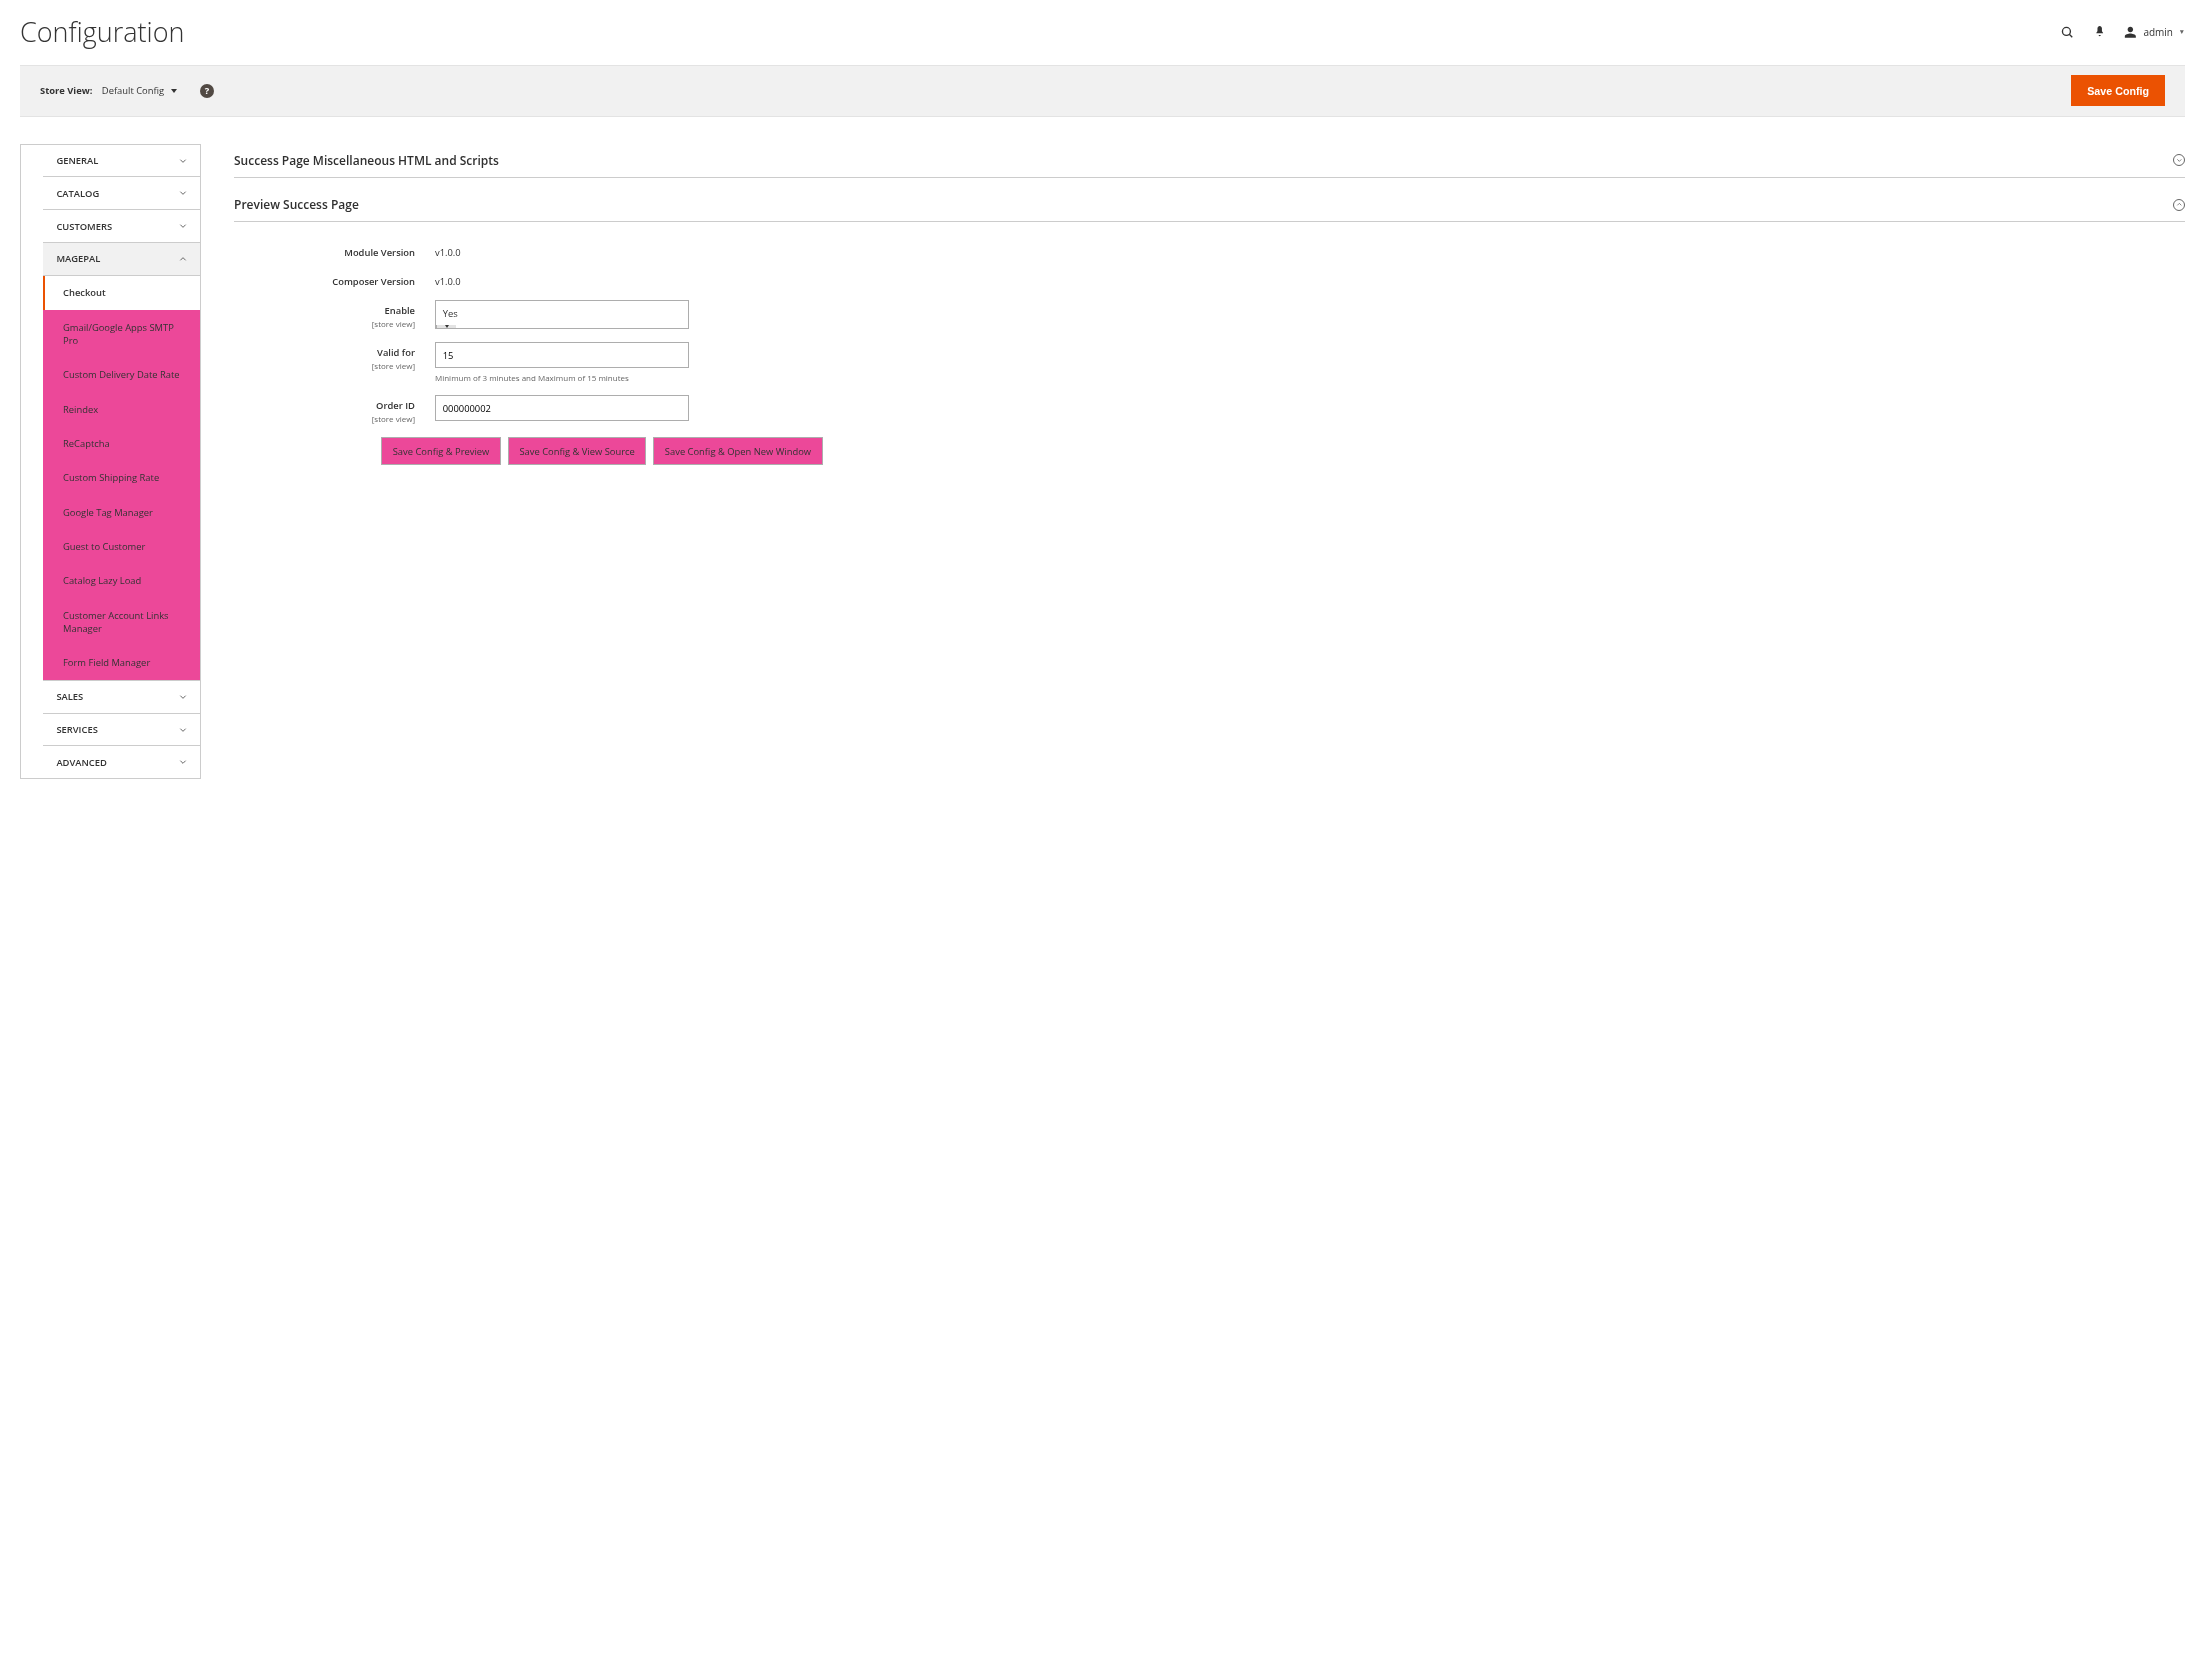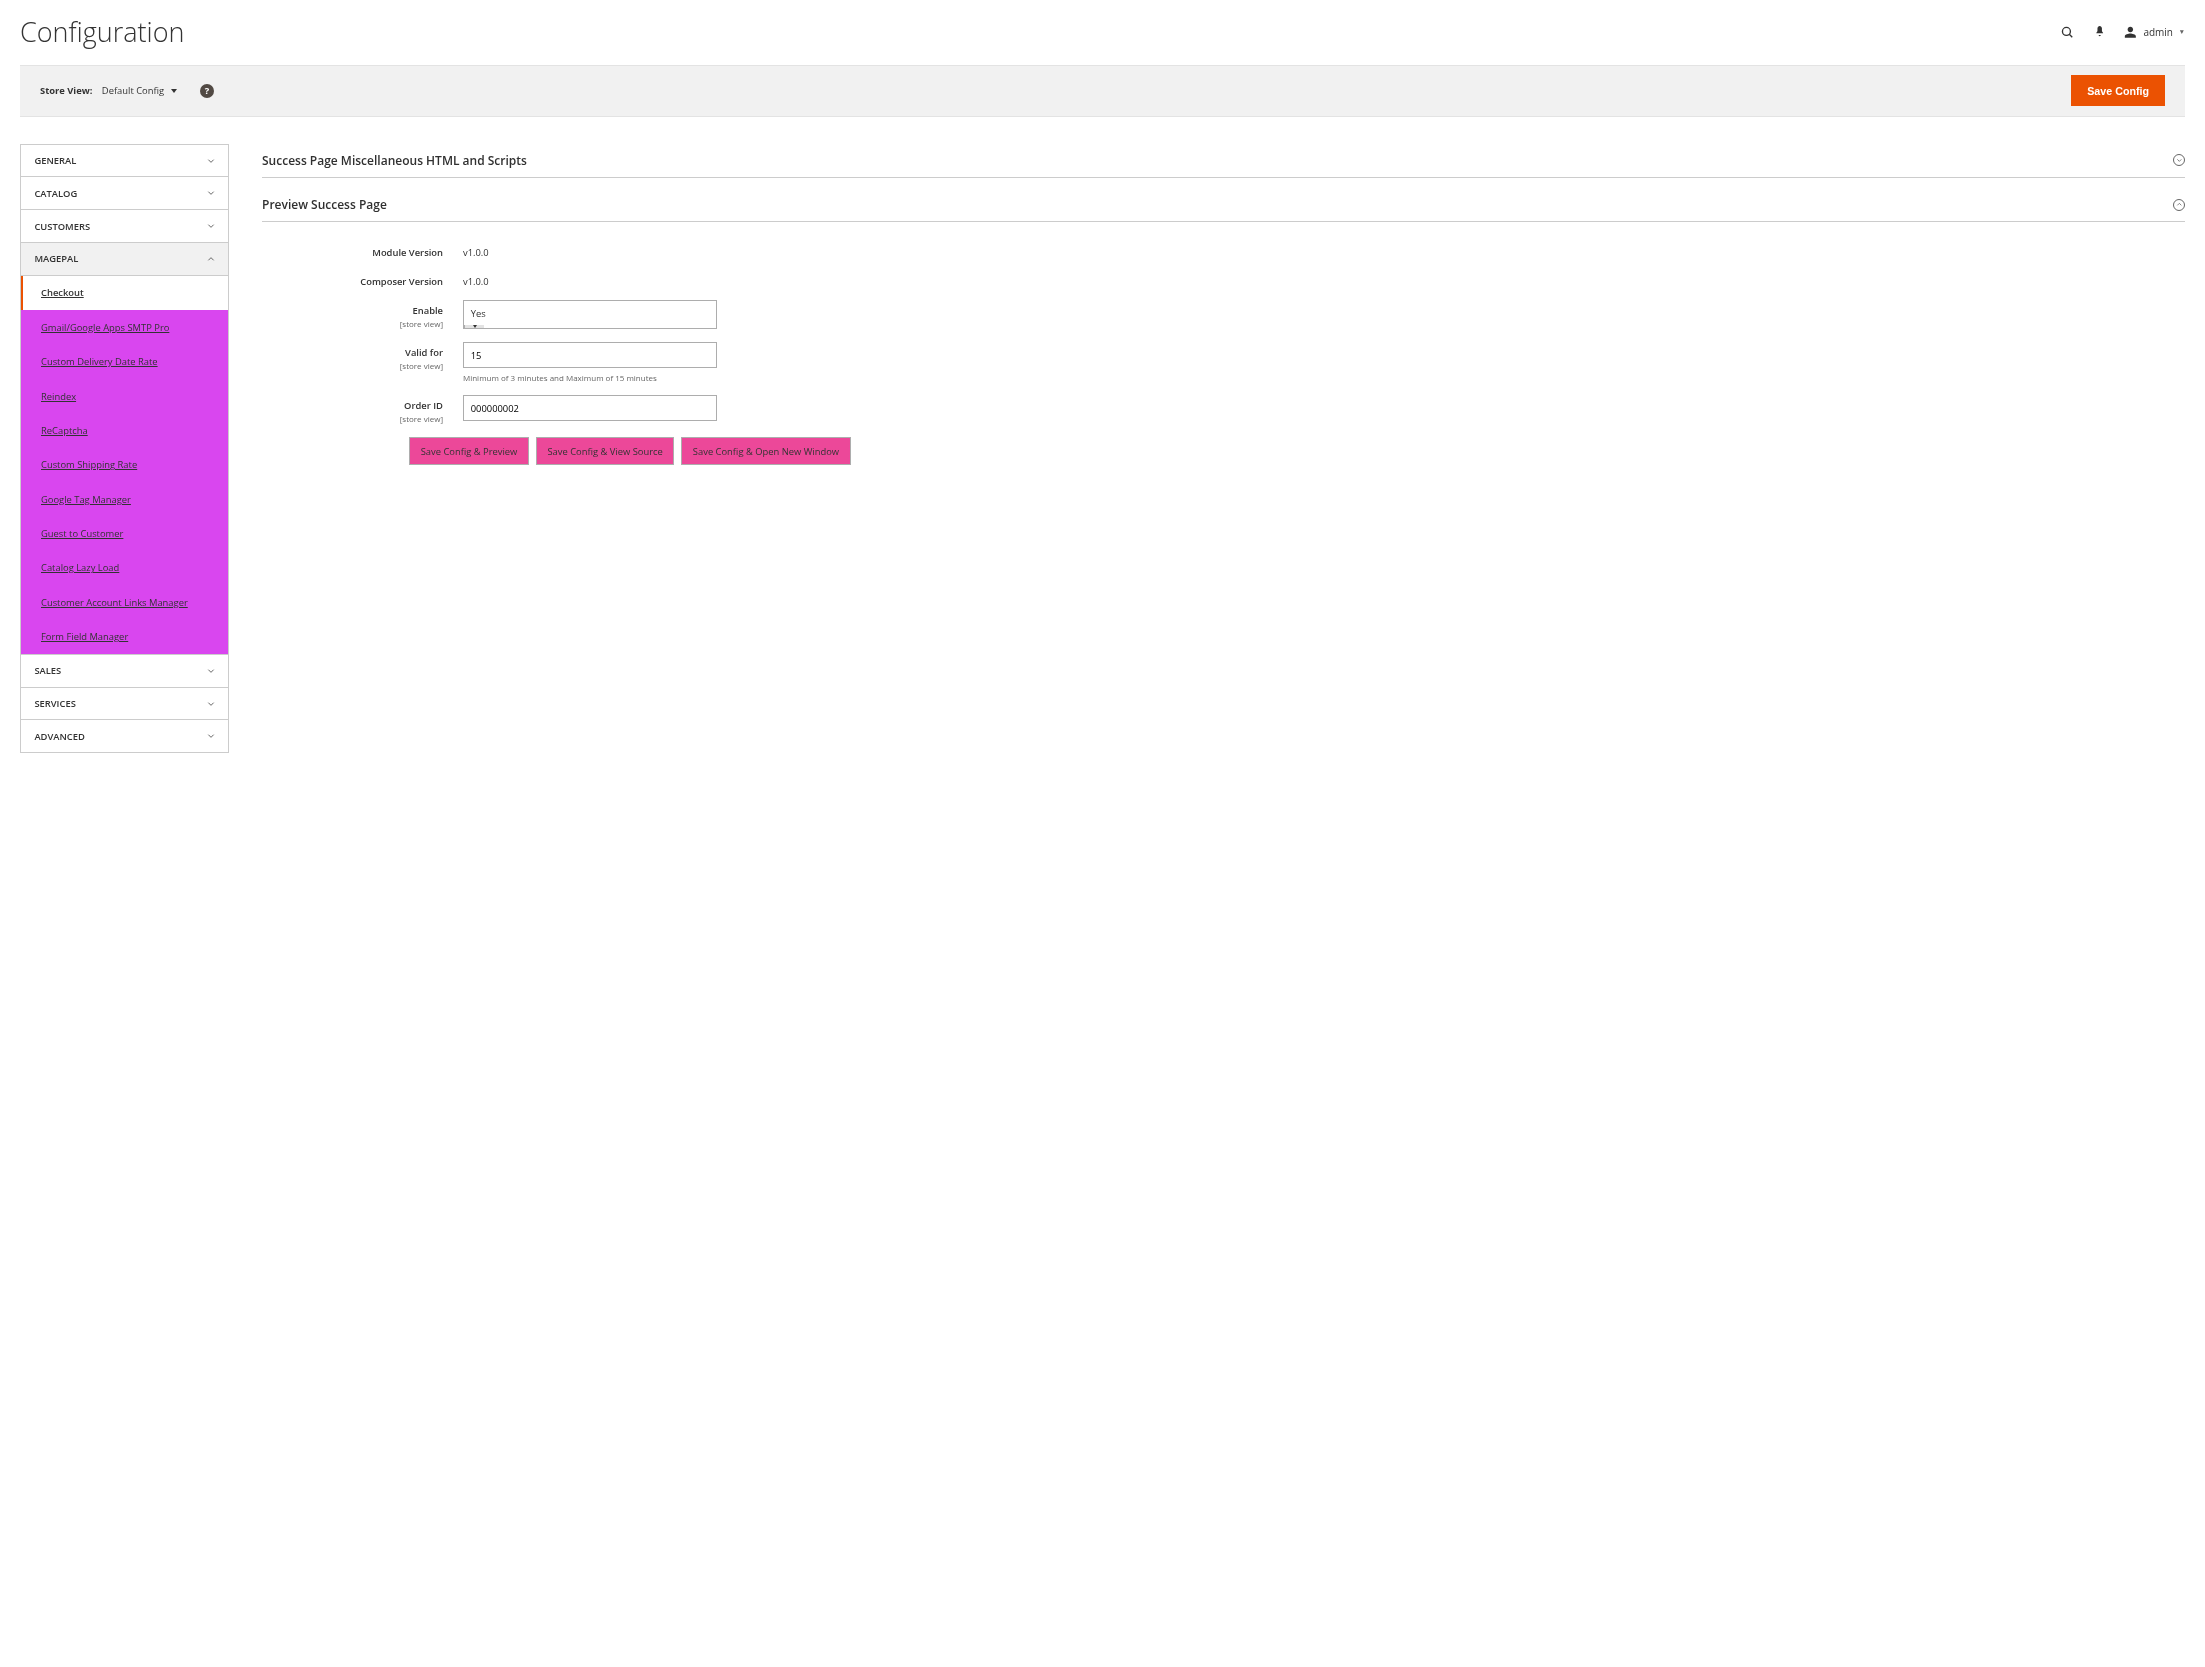--- a/index.html
+++ b/index.html
@@ -112,23 +112,24 @@
       font-size: 10.7px;
       font-weight: 600;
       cursor: pointer;
     }
     .content-wrap {
       display: flex;
       gap: 33px;
       padding: 0 20px;
     }
     .sidebar {
-      width: 209px;
+      width: 181px;
       flex-shrink: 0;
       border: 0.7px solid #ccc;
+      padding-left: 22px;
     }
     .nav-section {
       border-bottom: 0.7px solid #ccc;
     }
     .nav-section:last-child {
       border-bottom: none;
     }
     .nav-header {
       display: flex;
       justify-content: space-between;
@@ -141,23 +142,22 @@
     }
     .nav-header.expanded {
       background: #f1f1f1;
       gap: 12px;
     }
     .chev {
       width: 8px;
       height: 8px;
     }
     .subnav {
-      background: #d946ef;
+      background: #ec4899;
       border-top: 0.7px solid #ccc;
-      text-decoration: underline;
     }
     .subnav-item {
       padding: 10.7px 13.4px 10.7px 20px;
       font-size: 9.4px;
       cursor: pointer;
       color: #333;
     }
     .subnav-item.active {
       background: #fff;
       border-left: 2px solid #eb5202;

